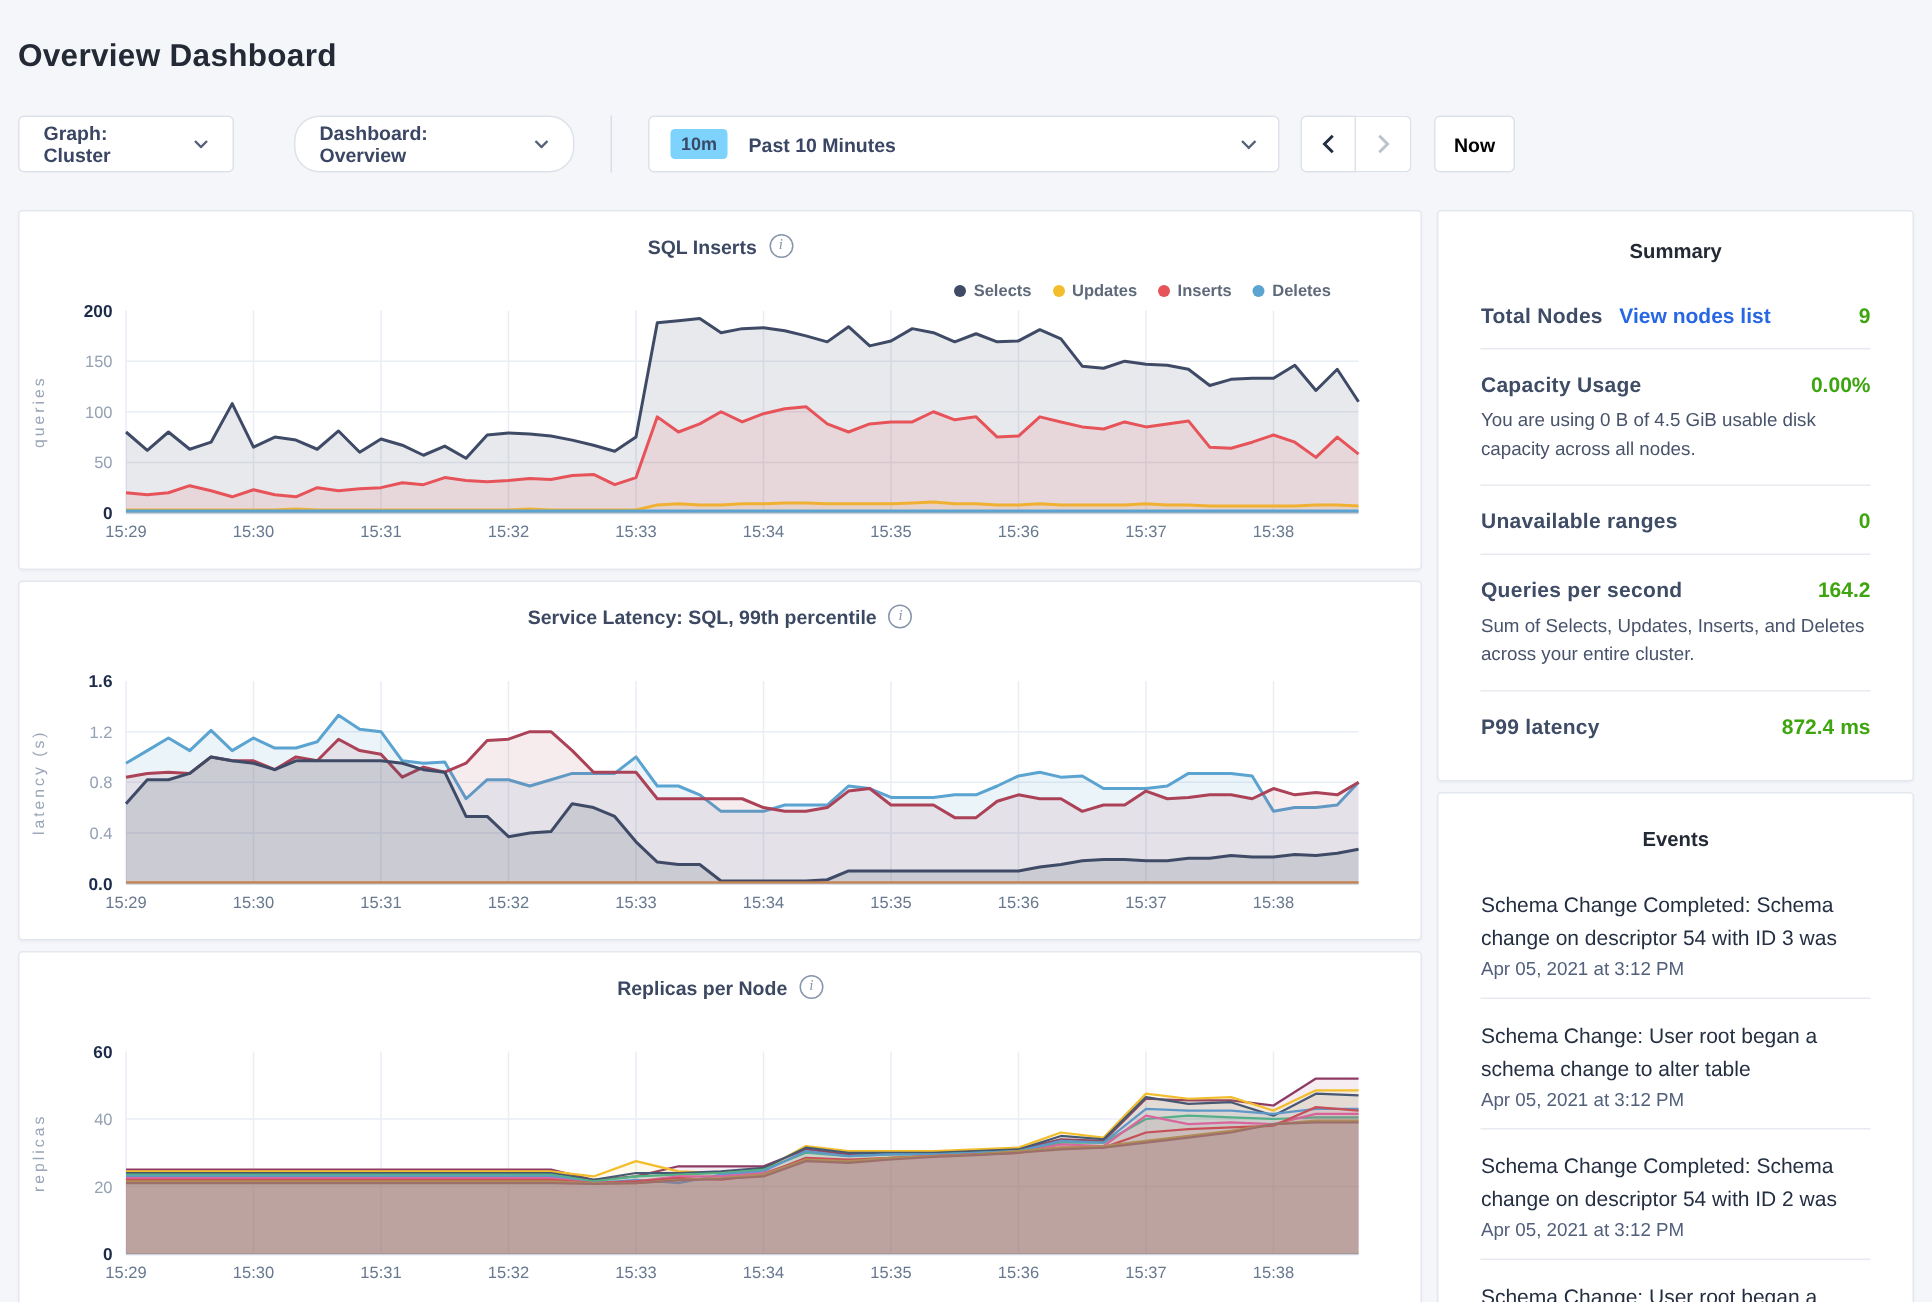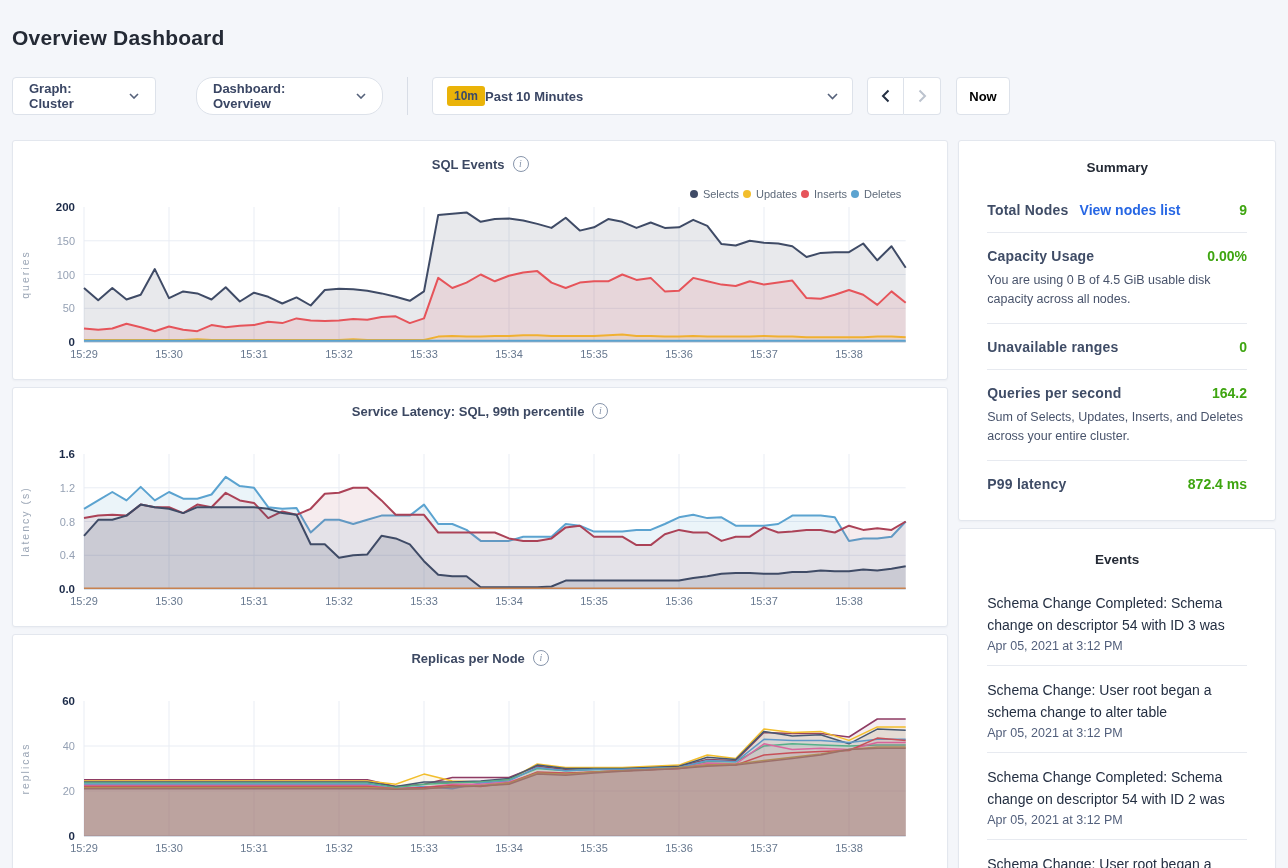--- a/index.html
+++ b/index.html
@@ -18,22 +18,22 @@
     background:#fff; border:1px solid #dde2ea; border-radius:4px; height:38px;
     display:flex; align-items:center; justify-content:center;
     font-size:13px; font-weight:bold; color:#3a4664; cursor:pointer;
   }
   .dropdown { padding:0 16px; gap:10px; }
   .dd-graph { width:144px; }
   .dd-dash  { width:187px; margin-left:40px;border-radius:17px; }
   .tb-divider { width:1px; height:38px; background:#d8dde6; margin:0 24px; }
   .timepicker { width:421px; justify-content:flex-start; padding:0 14px; }
   .time-badge {
-    background:#eab308; color:#394a68; font-size:12px; font-weight:bold;
-    border-radius:3px; padding:3px 7px; 
+    background:#7dd3fc; color:#394a68; font-size:12px; font-weight:bold;
+    border-radius:3px; padding:3px 7px; margin-right:14px;
   }
   .time-label { flex:1; text-align:left; }
   .arrow-group { display:flex; margin-left:14px; }
   .arrow-btn { width:37px; border-radius:0; }
   .arrow-btn:first-child { border-radius:4px 0 0 4px; }
   .arrow-btn:last-child  { border-radius:0 4px 4px 0; border-left:none; }
   .now-btn { width:54px; margin-left:15px; color:#000000; cursor:default; }
 
   
   .main { display:flex; margin-top:25px; gap:10px; align-items:flex-start; }
@@ -46,21 +46,21 @@
 
   
   .chart-card { height:240px; margin-bottom:7px; position:relative; }
   .chart-title-row { display:flex; justify-content:center; align-items:center; gap:8px; padding-top:15px; }
   .chart-title { font-size:13px; font-weight:bold; color:#3c4862; }
   .info-icon {
     width:16px; height:16px; border:1px solid #8795ab; border-radius:50%;
     color:#8795ab; font-size:10px; line-height:14px; text-align:center;
     font-style:italic; font-family:"Liberation Serif", serif; cursor:pointer;
   }
-  .legend { position:absolute; top:47px; right:46px; display:flex; gap:4px; }
+  .legend { position:absolute; top:47px; right:60px; display:flex; gap:14px;font-weight:bold; }
   .legend-item { display:flex; align-items:center; gap:5px; cursor:pointer; }
   .legend-dot { width:8px; height:8px; border-radius:50%; }
   .legend-label { font-size:11px; color:#5e6a7a; }
   .chart-svg { position:absolute; top:56px; left:0; }
   .xt { fill:#67788f; font-size:11px; text-anchor:middle; }
   .yt { fill:#95a1b4; font-size:11px; text-anchor:end; }
   .yt-strong { fill:#1c2b49; font-size:11.5px; font-weight:bold; text-anchor:end; }
   .ylab { fill:#9aa5b5; font-size:10.5px; letter-spacing:2px; text-anchor:middle; }
 
   
@@ -123,21 +123,21 @@
     <div class="btn now-btn">
       <span>Now</span>
     </div>
   </div>
 
   <div class="main">
     <div class="left-col">
 
       <div class="card chart-card">
         <div class="chart-title-row">
-          <span class="chart-title">SQL Events</span>
+          <span class="chart-title">SQL Inserts</span>
           <span class="info-icon">i</span>
         </div>
         <div class="legend" id="legend-0">
             <div class="legend-item">
               <span class="legend-dot" style="background:#3f4b66"></span>
               <span class="legend-label">Selects</span>
             </div>
             <div class="legend-item">
               <span class="legend-dot" style="background:#f2be2c"></span>
               <span class="legend-label">Updates</span>

